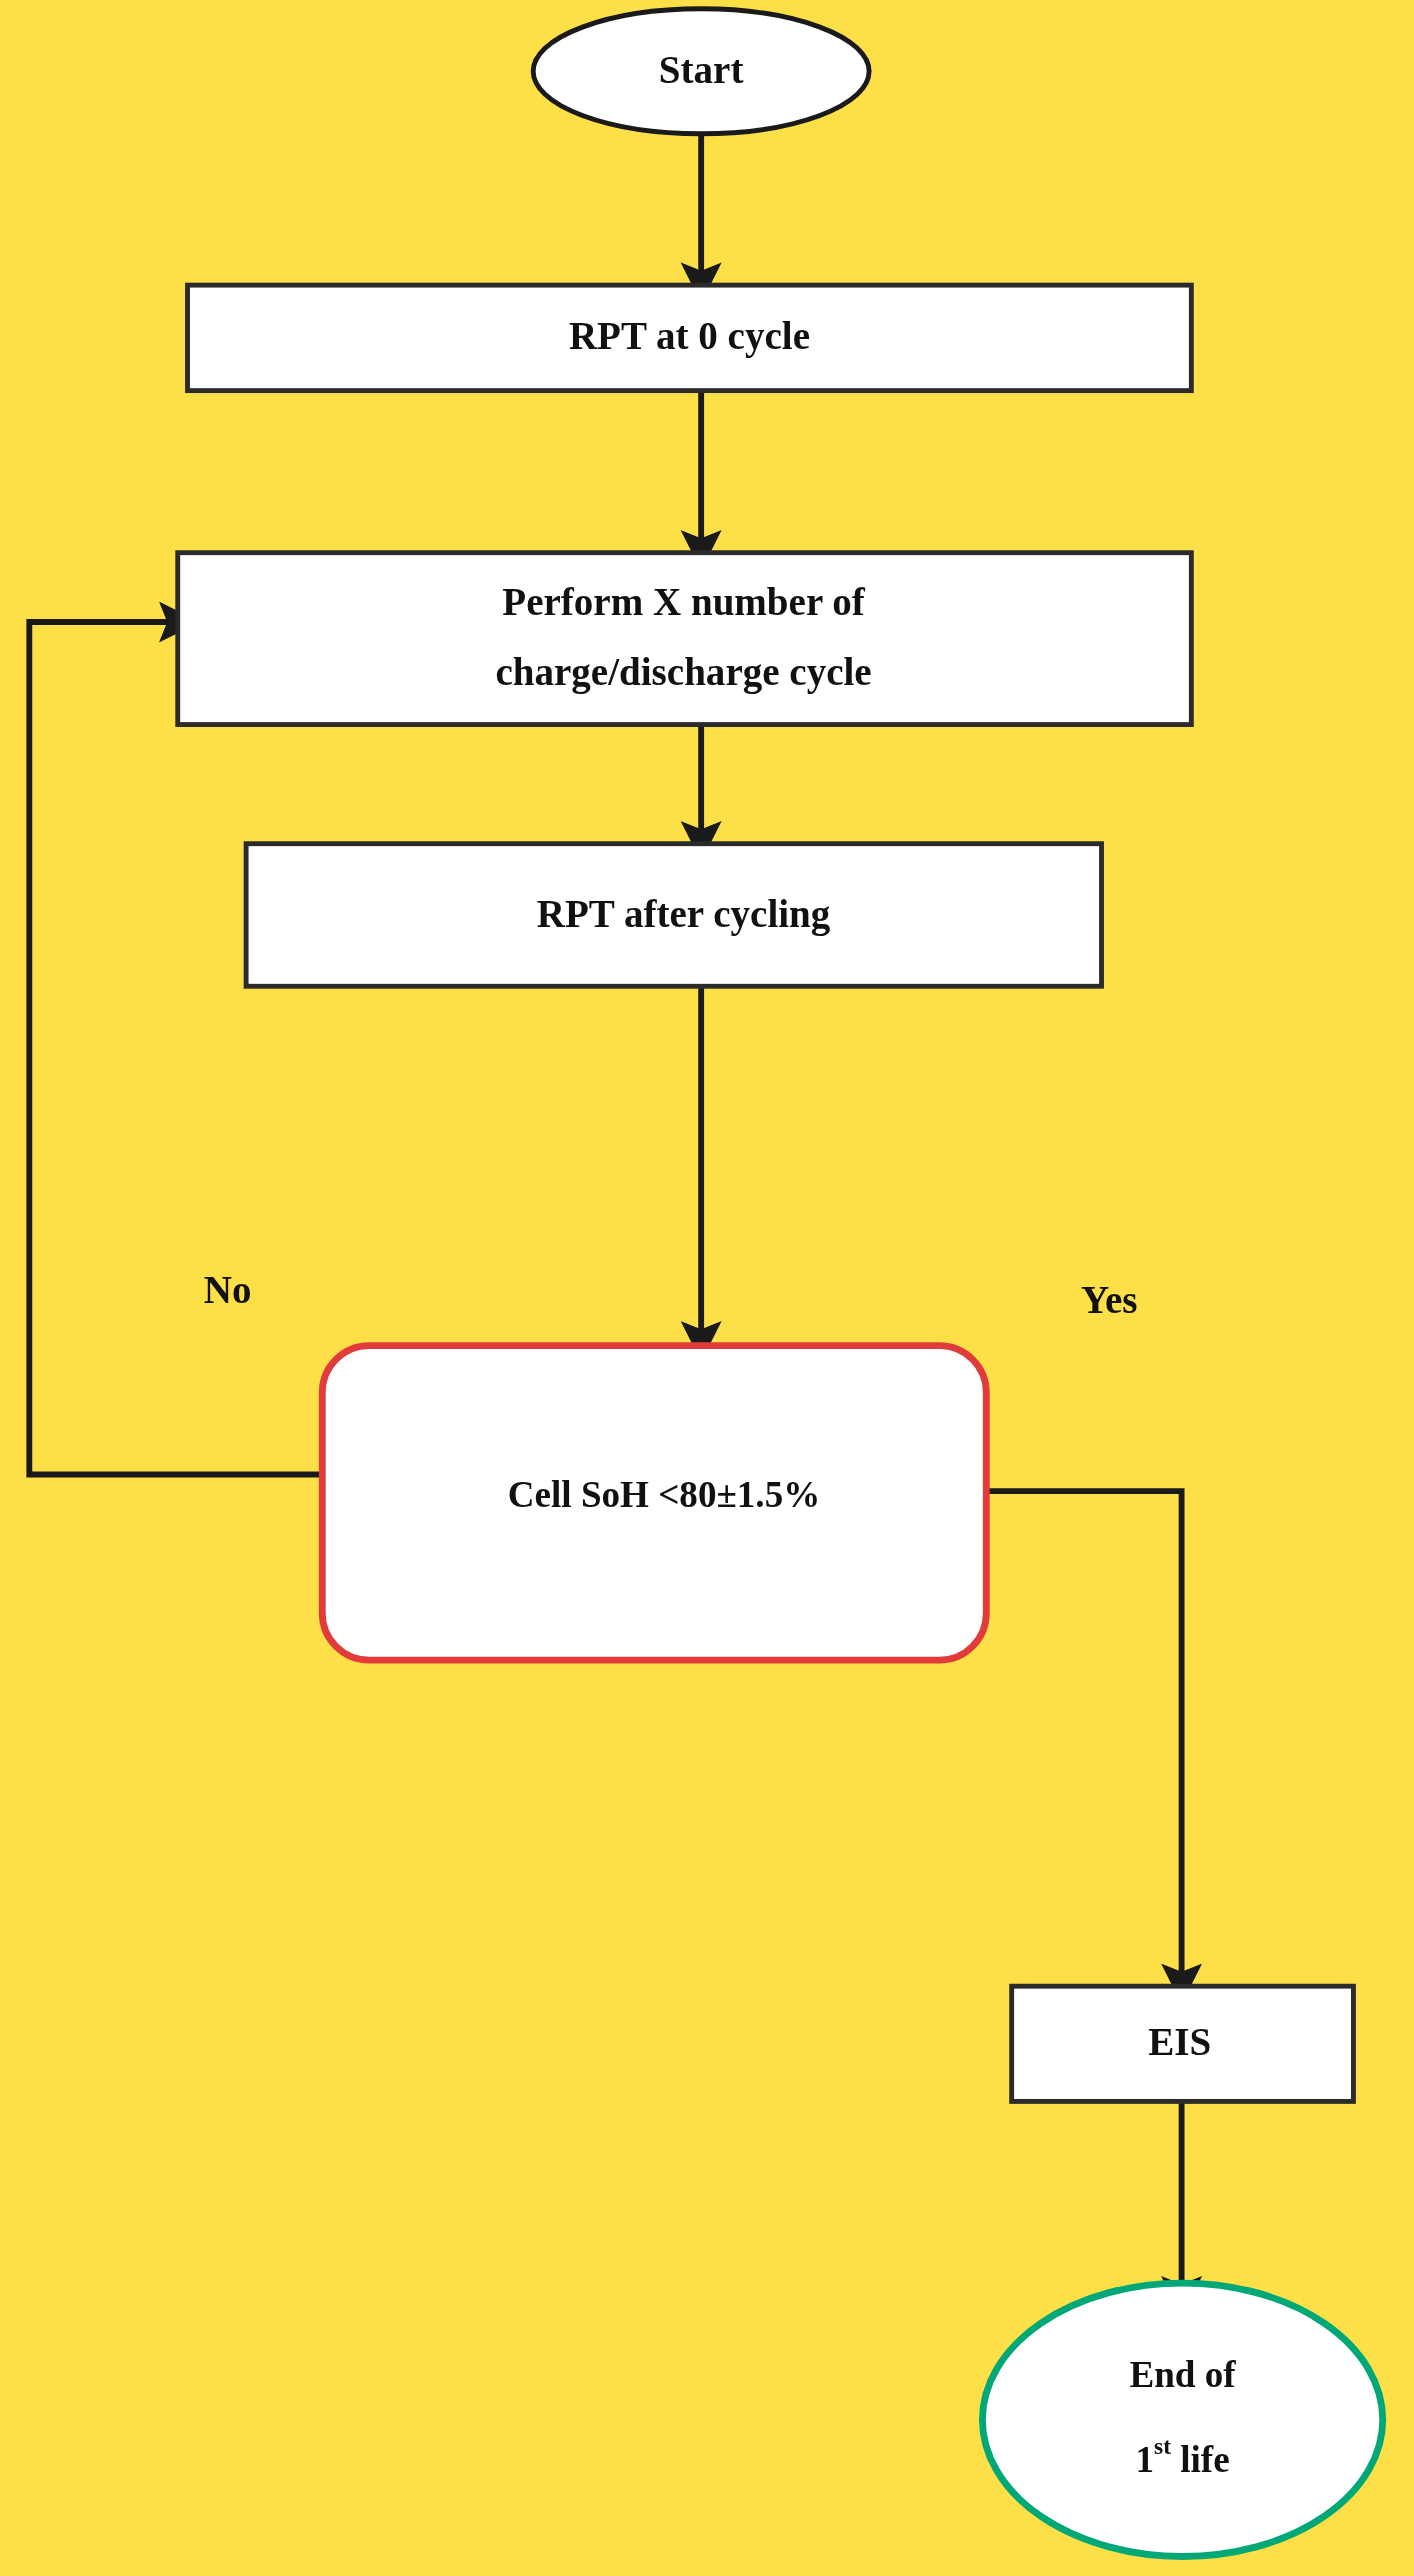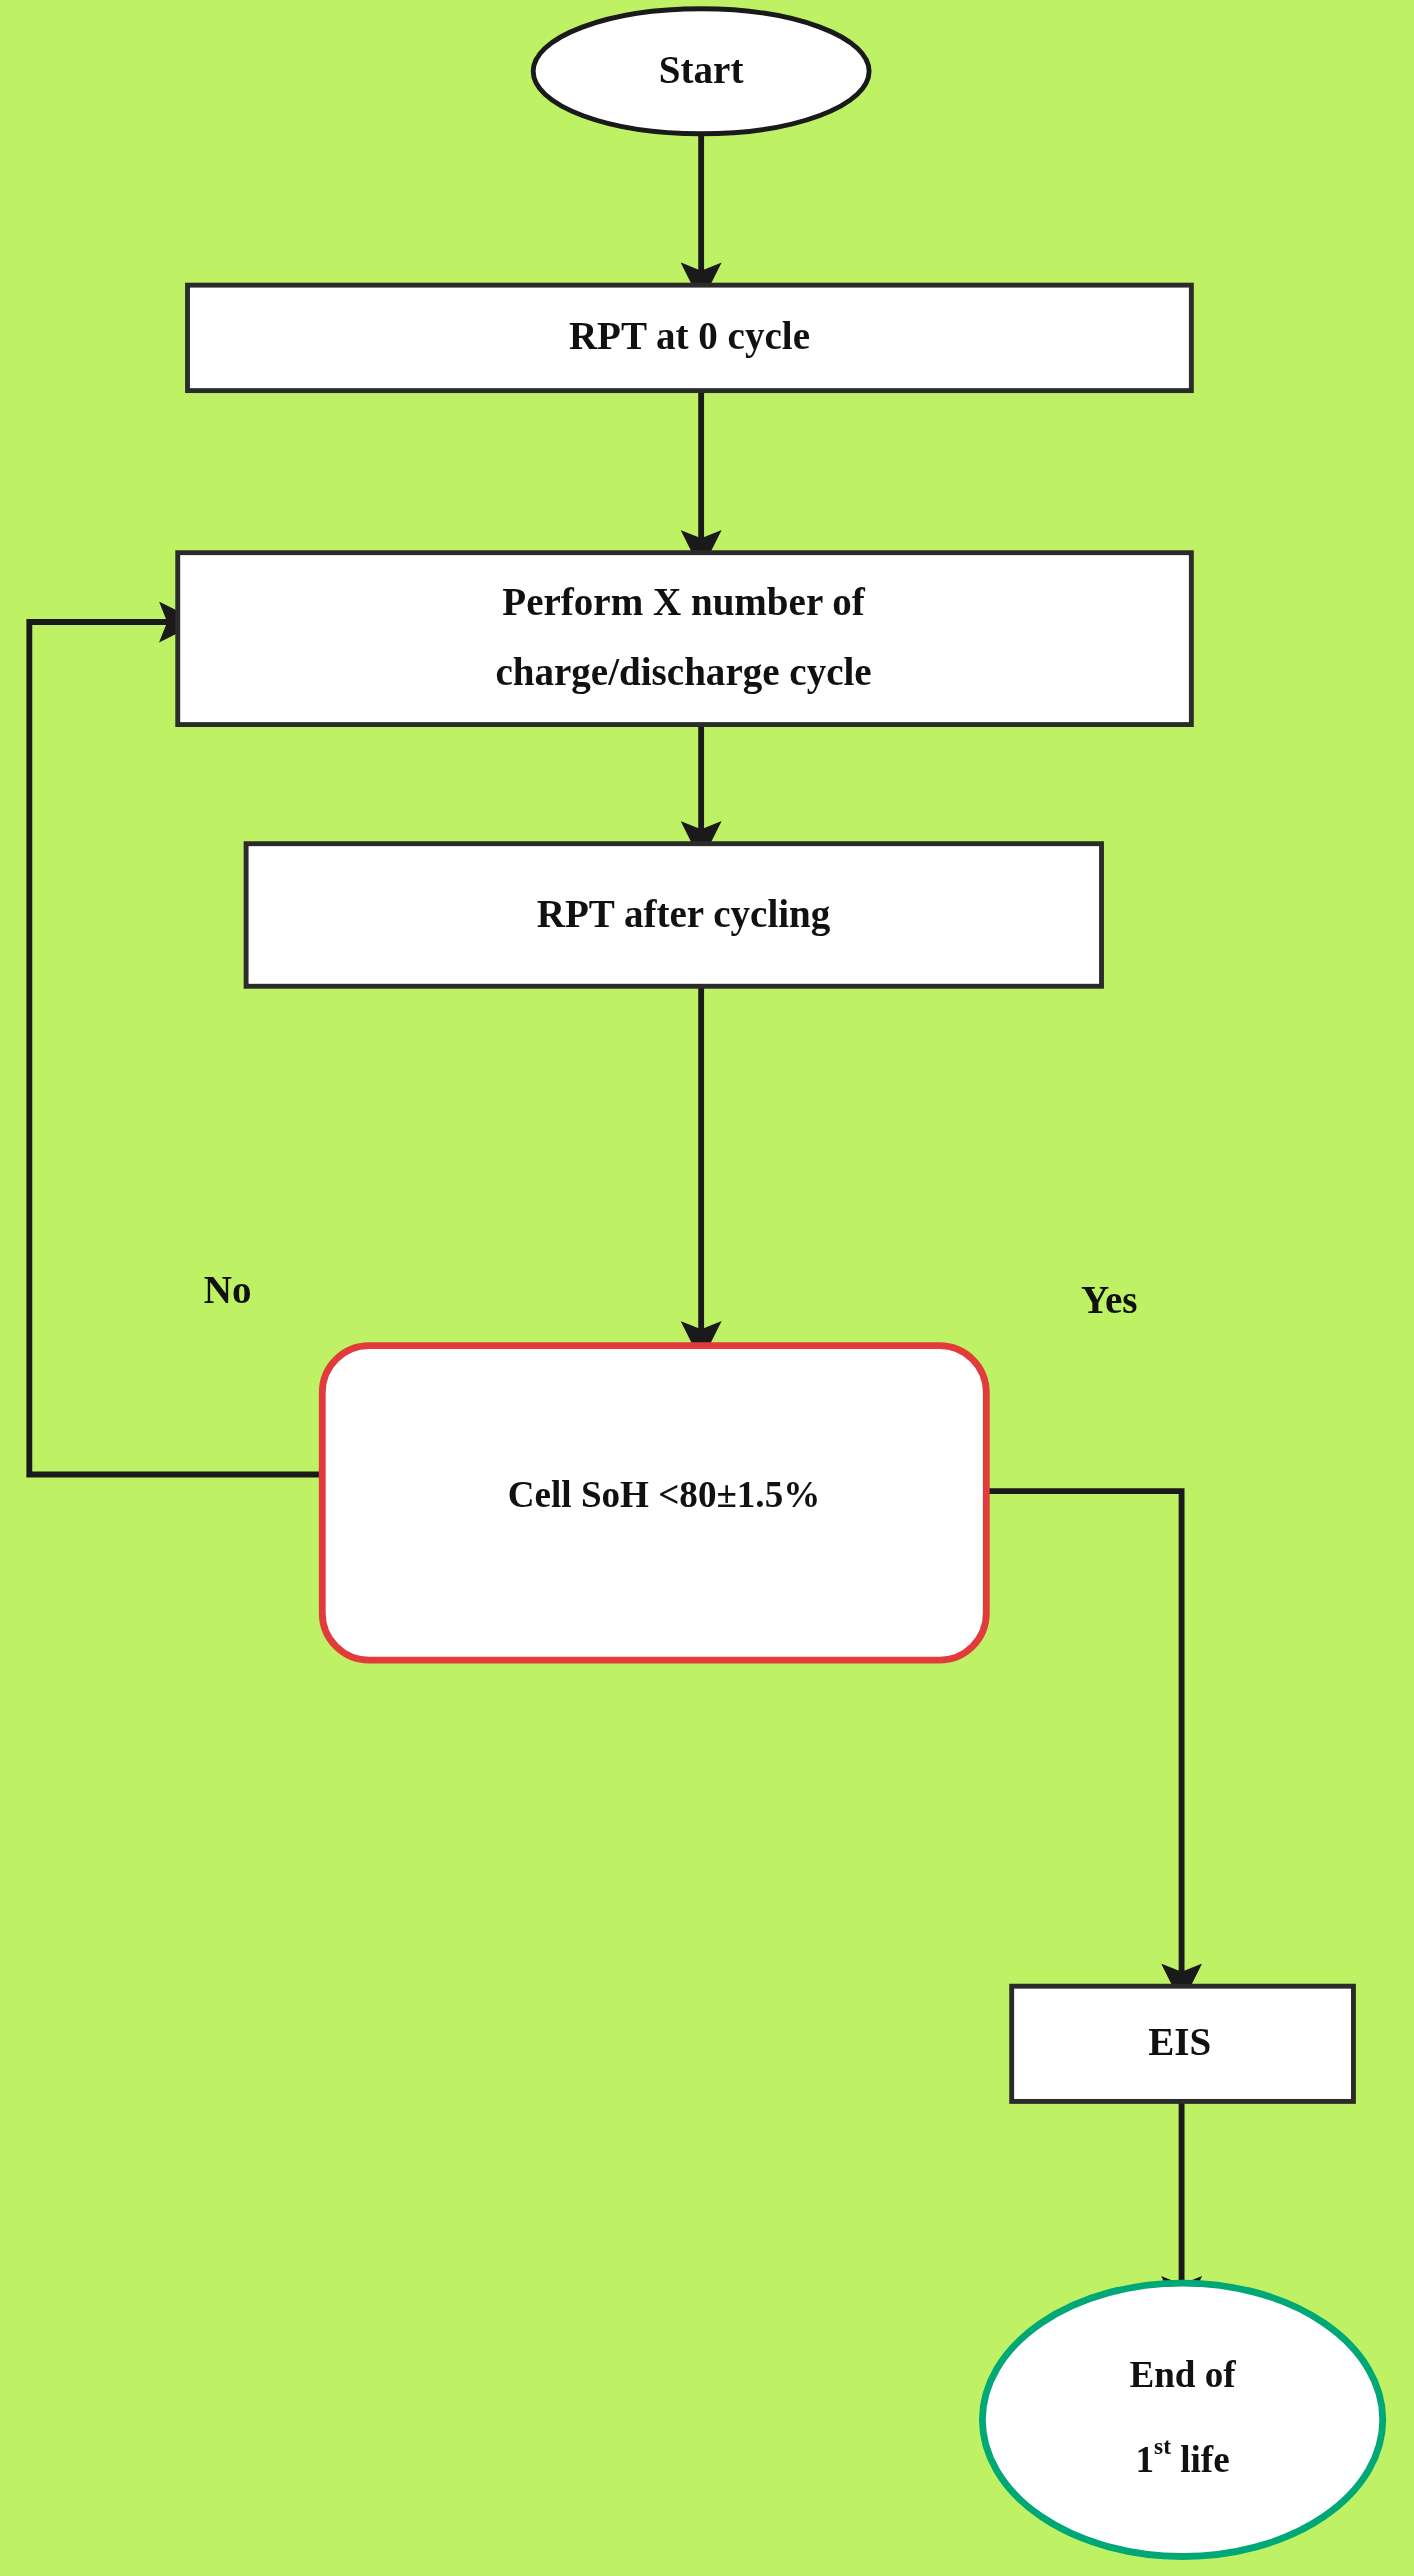--- a/index.html
+++ b/index.html
@@ -7,21 +7,21 @@
     padding: 0;
     background: #ffffff;
   }
   body {
     font-family: "Liberation Serif", "DejaVu Serif", serif;
   }
   #flowchart-root {
     position: relative;
     width: 1415px;
     height: 2576px;
-    background: #bef264;
+    background: #fde047;
     overflow: hidden;
   }
   svg#flow-svg {
     position: absolute;
     inset: 0;
     width: 1415px;
     height: 2576px;
     display: block;
   }
   .node-text {

